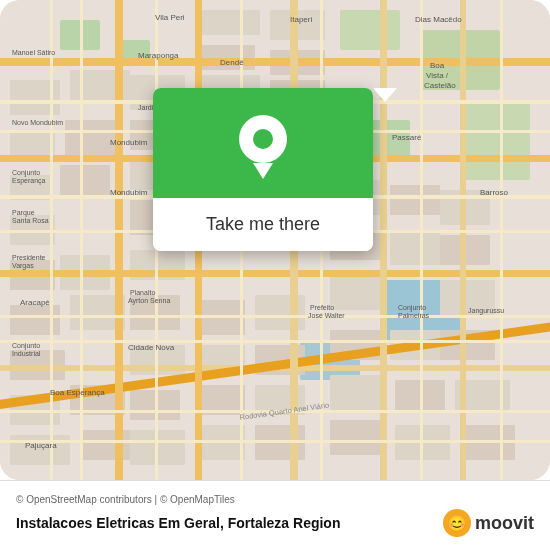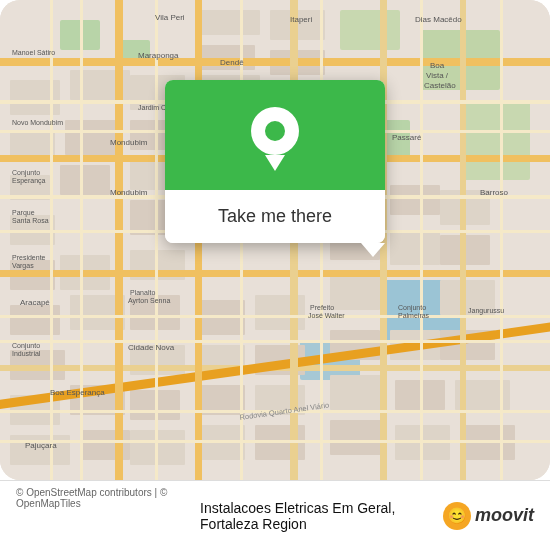--- a/index.html
+++ b/index.html
@@ -17,26 +17,26 @@
       height: 480px;
       position: relative;
       overflow: hidden;
       background-color: #e8e0d8;
       border-radius: 20px;
     }
 
     
     #popup-container {
       position: absolute;
-      top: 80px;
+      top: 88px;
       left: 50%;
       transform: translateX(-50%);
       display: flex;
-      flex-direction: column;
-      align-items: flex-end;
+      flex-direction: row;
+      align-items: flex-start;
       z-index: 10;
     }
 
     #popup-box {
       background: white;
       border-radius: 8px;
       width: 220px;
       overflow: hidden;
       box-shadow: 0 4px 16px rgba(0,0,0,0.3);
     }
@@ -102,21 +102,21 @@
       border-right: 12px solid transparent;
       border-top: 14px solid white;
     }
 
     
     #footer {
       width: 550px;
       height: 70px;
       background: white;
       display: flex;
-      flex-direction: row;
+      flex-direction: column;
       justify-content: center;
       padding: 6px 16px;
       border-top: 1px solid #ddd;
       position: absolute;
       bottom: 0;
     }
 
     #attribution {
       font-size: 10px;
       color: #666;
@@ -124,21 +124,21 @@
     }
 
     #place-info {
       display: flex;
       align-items: center;
       justify-content: space-between;
     }
 
     #place-name {
       font-size: 14px;
-      font-weight: normal;
+      font-weight: bold;
       color: #111;
     }
 
     #moovit-logo {
       display: flex;
       align-items: center;
       gap: 4px;
     }
 
     .moovit-icon {
@@ -152,21 +152,20 @@
     }
 
     .moovit-face {
       font-size: 16px;
     }
 
     .moovit-text {
       font-size: 18px;
       font-weight: bold;
       color: #333;
-      font-style: italic;
     }
 
     
     .map-svg {
       position: absolute;
       top: 0;
       left: 0;
       width: 100%;
       height: 100%;
     }

